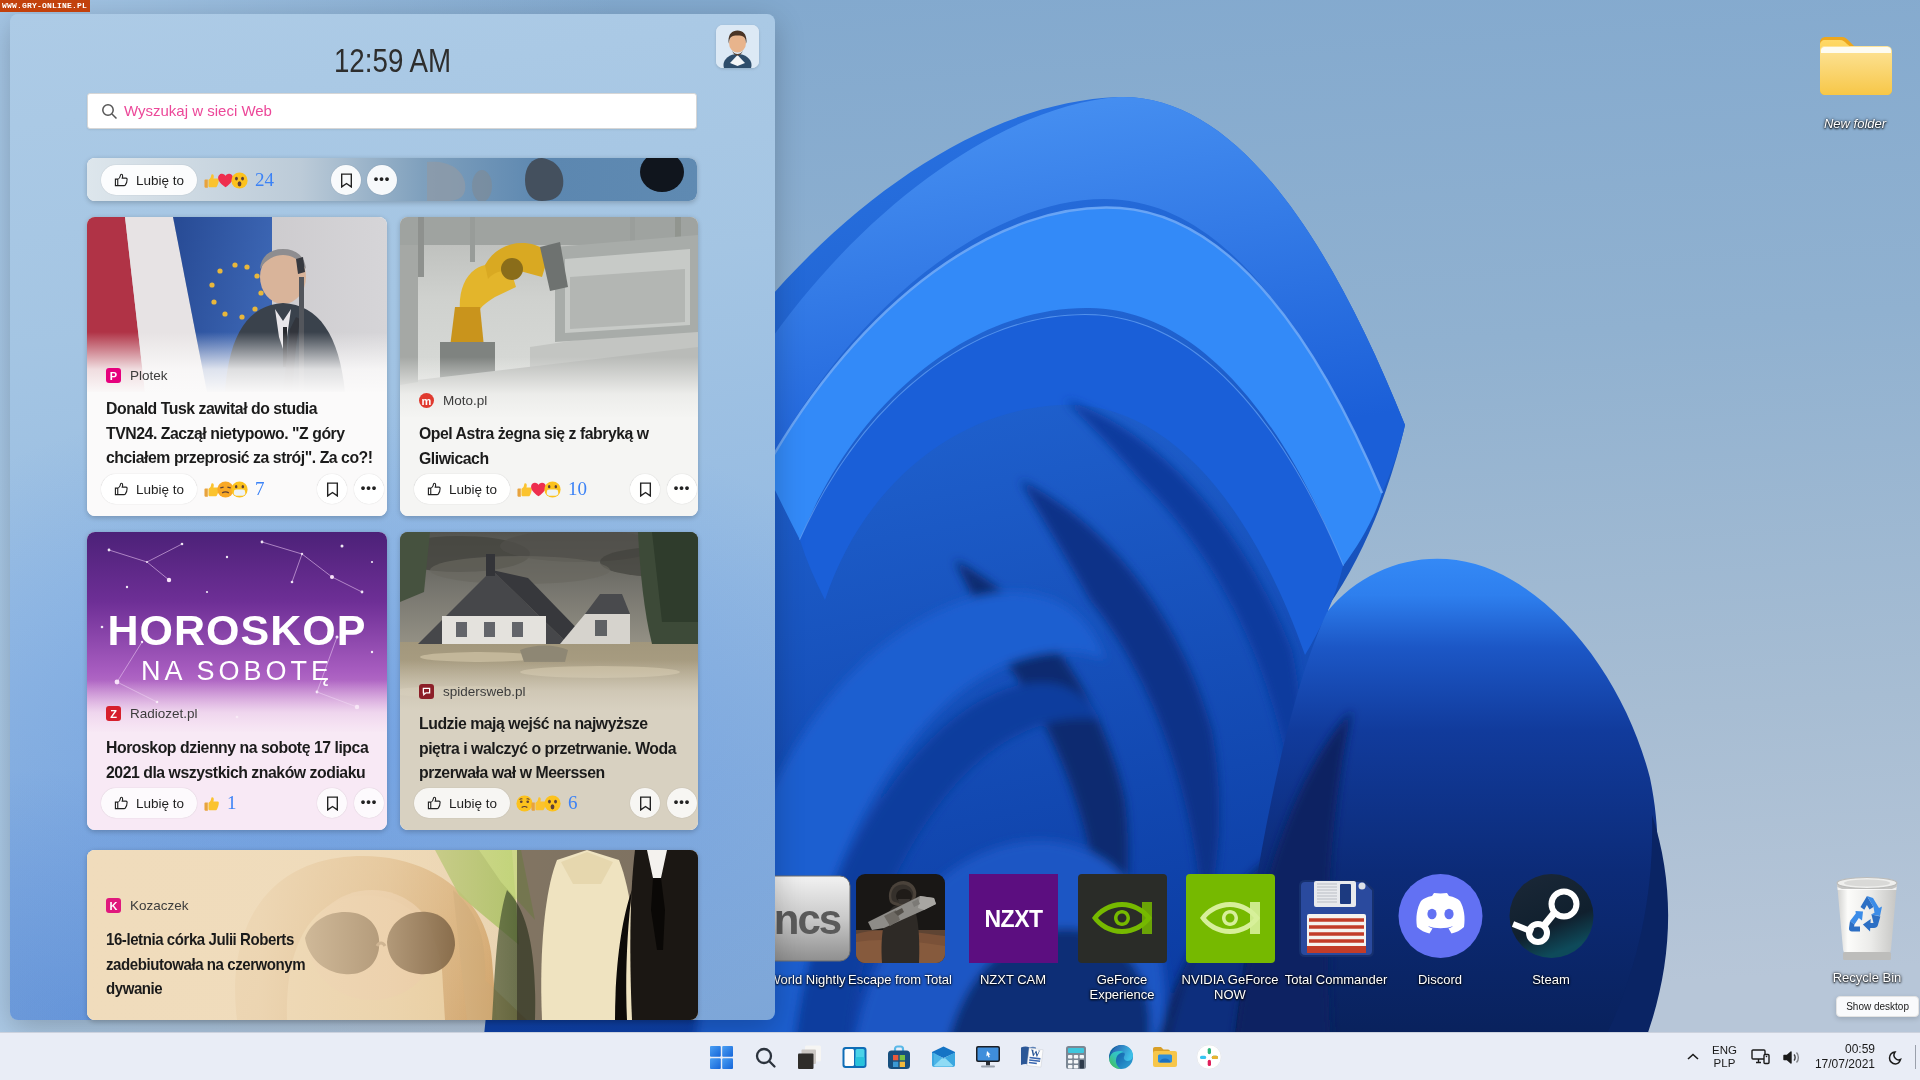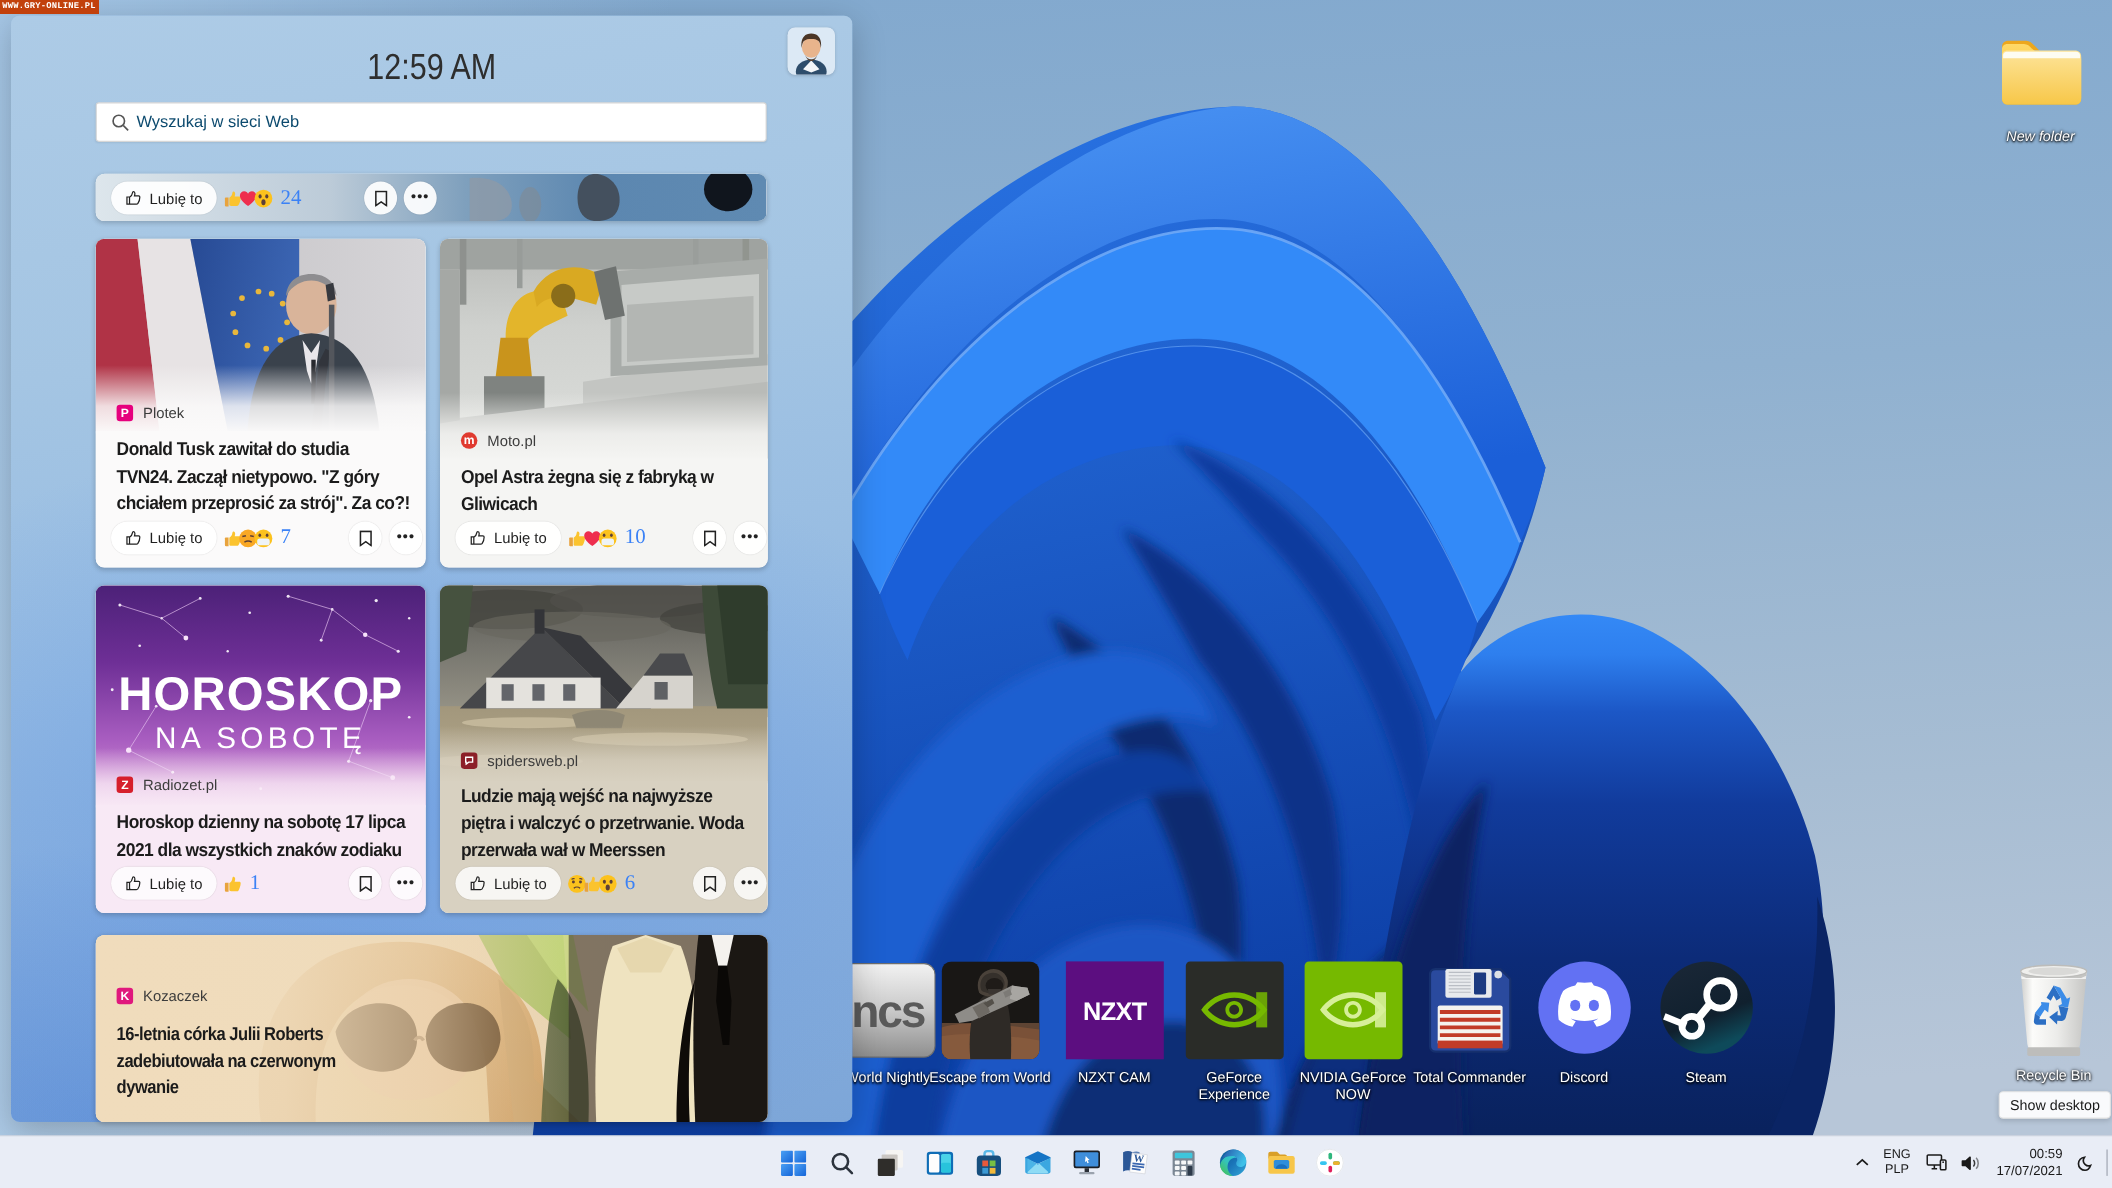--- a/index.html
+++ b/index.html
@@ -6,21 +6,21 @@
 html,body { width:1920px; height:1080px; overflow:hidden; font-family:"Liberation Sans", sans-serif; }
 #wall { position:absolute; left:0; top:0; width:1920px; height:1080px; }
 #wm { position:absolute; left:0; top:0; background:#c2410c; color:#fff; font-size:8px; font-weight:bold; letter-spacing:0.2px; line-height:11px; padding:0 3px 1px 2px; white-space:nowrap; z-index:50; font-family:"Liberation Mono",monospace; }
 
 #panel { position:absolute; left:10px; top:14px; width:765px; height:1006px; border-radius:8px; z-index:20;
   background:radial-gradient(ellipse 950px 560px at 45% 72%, rgba(82,140,230,0.42) 0%, rgba(82,140,230,0) 62%), radial-gradient(ellipse 800px 420px at 10% 100%, rgba(70,125,215,0.45) 0%, rgba(70,125,215,0) 60%), linear-gradient(172deg, #adcbe6 0%, #a4c5e3 30%, #97bce2 55%, #88afdd 78%, #7da6d8 100%);
   box-shadow:0 8px 30px rgba(0,0,0,0.22); backdrop-filter: blur(40px) saturate(1.1); }
 #clock { position:absolute; top:28px; left:0; width:765px; text-align:center; font-size:33px; color:#2e2e2e; letter-spacing:0px; transform:scaleX(0.84); }
 #avatar { position:absolute; left:706px; top:11px; width:43px; height:43px; border-radius:7px; background:#e4edf6; box-shadow:0 1px 3px rgba(0,0,0,0.15); overflow:hidden; }
 #search { position:absolute; left:77px; top:79px; width:610px; height:36px; background:#fff; border:1px solid #d6d6d6; border-radius:3px; box-shadow:0 1px 2px rgba(0,0,0,0.08); }
-#search .ph { position:absolute; left:36px; top:8px; font-size:15px; color:#0c4a6e; }
+#search .ph { position:absolute; left:36px; top:8px; font-size:15px; color:#ec4899; }
 .card { position:absolute; border-radius:8px; overflow:hidden; background:#fff; box-shadow:0 1.5px 5px rgba(0,0,0,0.20); }
 .srcrow { position:absolute; left:19px; display:flex; align-items:center; gap:9px; font-size:13.5px; color:#3c3c3c; }
 .slogo { width:15px; height:15px; border-radius:3px; display:flex; align-items:center; justify-content:center; color:#fff; font-size:11px; font-weight:bold; }
 .title { position:absolute; left:19px; font-size:17px; font-weight:bold; color:#1b1b1b; line-height:24.5px; letter-spacing:-0.5px; white-space:nowrap; transform:scaleX(0.93); transform-origin:left top; }
 .acts { position:absolute; left:14px; right:14px; bottom:12px; height:30px; }
 .pill { position:absolute; left:0; top:0; height:30px; border-radius:16px; background:rgba(255,255,255,0.92); display:flex; align-items:center; padding:0 13px; gap:7px; font-size:13.5px; color:#1f1f1f; box-shadow:0 0 1px rgba(0,0,0,0.25); }
 .emos { position:absolute; left:101px; top:3px; height:24px; display:flex; align-items:center; }
 .emos svg { margin-right:-5px; }
 .ecount { margin-left:11px; font-size:19px; color:#3b82f6;font-family:Liberation Serif, serif; }
 .cbtn { position:absolute; top:0; width:30px; height:30px; border-radius:50%; background:rgba(255,255,255,0.92); box-shadow:0 0 1px rgba(0,0,0,0.25); display:flex; align-items:center; justify-content:center; }
@@ -29,21 +29,21 @@
 .dots span { color:#222; font-size:13px; letter-spacing:1px; font-weight:bold; margin-top:-4px; }
 
 .dicon { position:absolute; width:94px; text-align:center; z-index:5; }
 .dicon .ic { width:93px; height:93px; margin:0 auto; position:relative; }
 .dicon .lbl { margin-top:7px; font-size:13px; color:#fff; text-shadow:0 1px 2px #000, 0 0 3px #000; line-height:15px; }
 
 #taskbar { position:absolute; left:0; bottom:0; width:1920px; height:48px; background:#e9edf6; border-top:1px solid rgba(120,130,150,0.25); z-index:40; }
 #ticons { position:absolute; left:699px; top:0; height:48px; display:flex; align-items:center; }
 .tbtn { width:44.4px; height:48px; display:flex; align-items:center; justify-content:center; }
 #tray { position:absolute; right:0; top:0; height:48px; display:flex; align-items:center; }
-#tooltip { position:absolute; right:1px; bottom:63px; background:#f9fafc; border:1px solid #e3e3e3; border-radius:4px; padding:4px 9px; font-size:13px; color:#1a1a1a; box-shadow:0 2px 5px rgba(0,0,0,0.15); z-index:45; }
+#tooltip { position:absolute; right:1px; bottom:63px; background:#f9fafc; border:1px solid #e3e3e3; border-radius:4px; padding:4px 9px; font-size:10px; color:#1a1a1a; box-shadow:0 2px 5px rgba(0,0,0,0.15); z-index:45; }
 </style>
 </head>
 <body>
 <svg id="wall" viewBox="0 0 1920 1080" preserveAspectRatio="none">
   <defs>
     <linearGradient id="bgg" x1="0" y1="0" x2="0.12" y2="1">
       <stop offset="0" stop-color="#81a8ce"></stop>
       <stop offset="0.4" stop-color="#90b1d0"></stop>
       <stop offset="0.75" stop-color="#a7bdd3"></stop>
       <stop offset="1" stop-color="#b7c6d8"></stop>
@@ -562,21 +562,21 @@
 <path d="M38 28 C36 22 38 15 45 13 C51 11 57 14 59 20 C60 24 58 28 55 30 L45 31 C42 30 39 30 38 28 Z" fill="#35302b"></path>
 <ellipse cx="50" cy="24" rx="8" ry="7" fill="#1f1b18"></ellipse>
 <path d="M44 27 L56 27 L55 32 L45 32 Z" fill="#3a3531"></path>
 <path d="M14 50 L66 24 L80 26 L82 32 L70 38 L30 56 L18 58 Z" fill="#8e8c88"></path>
 <path d="M66 24 L80 26 L82 32 L70 38 L64 36 Z" fill="#a8a6a2"></path>
 <path d="M30 44 L42 38 L46 48 L36 54 Z" fill="#6e6a64"></path>
 <path d="M40 40 L48 36 L50 40 L44 44 Z" fill="#54504a"></path>
 <path d="M58 30 L64 27 L66 32 L60 35 Z" fill="#7c7a76"></path>
 </g>
       </svg></div>
-  <div class="lbl">Escape from World</div>
+  <div class="lbl">Escape from Total</div>
 </div>
 <div class="dicon" style="left:953px; top:872px; width:120px;">
   <div class="ic"><svg width="93" height="93" viewBox="0 0 93 93">
         <rect x="2" y="2" width="89" height="89" fill="#5c0e80"></rect>
         <text x="46.5" y="55" text-anchor="middle" font-family="Liberation Sans" font-size="23" font-weight="bold" fill="#fff" letter-spacing="-0.5">NZXT</text>
       </svg></div>
   <div class="lbl">NZXT CAM</div>
 </div>
 <div class="dicon" style="left:1062px; top:872px; width:120px;">
   <div class="ic"><svg width="93" height="93" viewBox="0 0 93 93">

